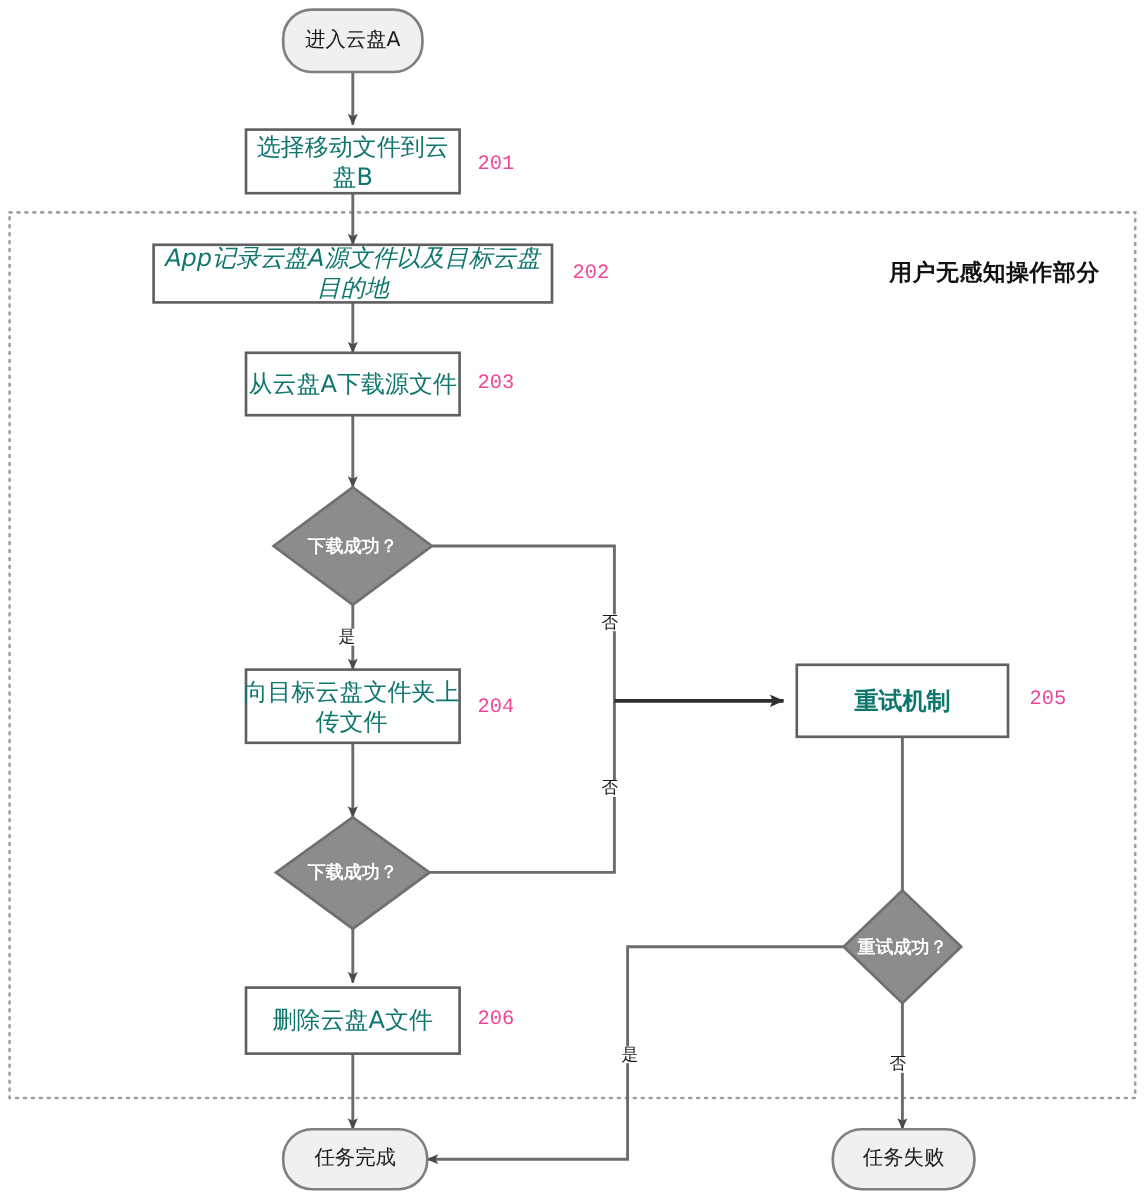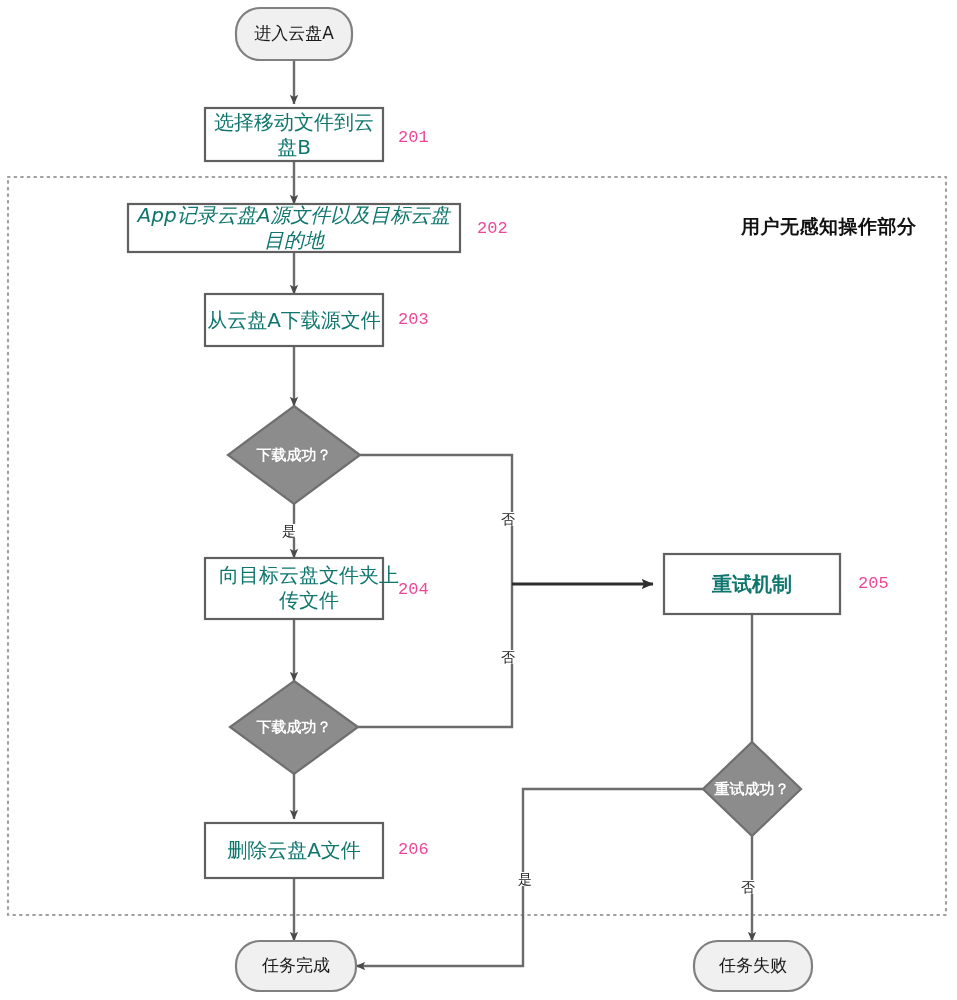--- a/index.html
+++ b/index.html
@@ -146,21 +146,21 @@
   <div class="ref-num" style="left:398px; top:128px;">201</div>
 
   <div class="node-label proc-label" style="left:128px; top:204px; width:332px; height:48px;font-style:italic;">App记录云盘A源文件以及目标云盘目的地</div>
   <div class="ref-num" style="left:477px; top:219px;">202</div>
 
   <div class="node-label proc-label" style="left:205px; top:294px; width:178px; height:52px;">从云盘A下载源文件</div>
   <div class="ref-num" style="left:398px; top:310px;">203</div>
 
   <div class="node-label dec-label" style="left:228px; top:406px; width:132px; height:98px;">下载成功？</div>
 
-  <div class="node-label proc-label" style="left:205px; top:558px; width:208px; height:61px;font-family:Liberation Mono, monospace;">向目标云盘文件夹上
+  <div class="node-label proc-label" style="left:189px; top:558px; width:208px; height:61px;">向目标云盘文件夹上
 传文件</div>
   <div class="ref-num" style="left:398px; top:580px;">204</div>
 
   <div class="node-label dec-label" style="left:230px; top:681px; width:128px; height:93px;">下载成功？</div>
 
   <div class="node-label proc-label" style="left:664px; top:554px; width:176px; height:60px;font-weight:bold;">重试机制</div>
   <div class="ref-num" style="left:858px; top:574px;">205</div>
 
   <div class="node-label dec-label" style="left:700px; top:742px; width:104px; height:94px;">重试成功？</div>
 

